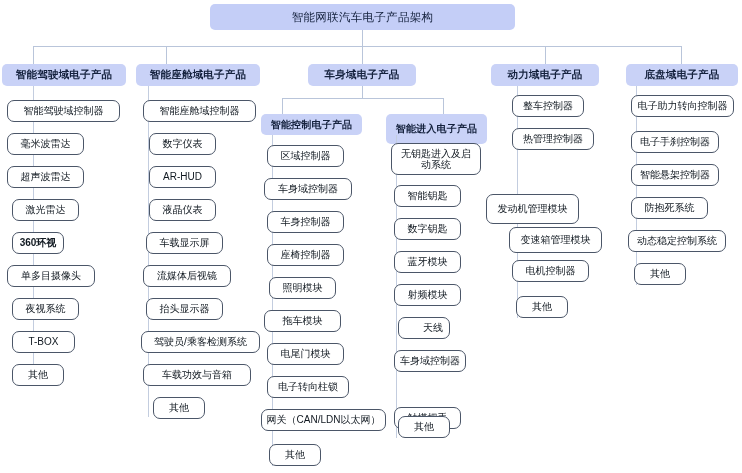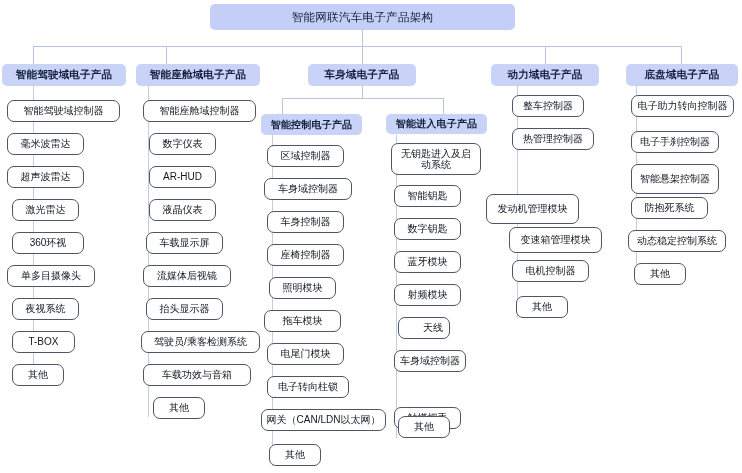--- a/index.html
+++ b/index.html
@@ -126,21 +126,21 @@
   </div>
   <div class="item-box" style="left:7px; top:133px; width:77px; height:22px;">
     <span>毫米波雷达</span>
   </div>
   <div class="item-box" style="left:7px; top:166px; width:77px; height:22px;">
     <span>超声波雷达</span>
   </div>
   <div class="item-box" style="left:12px; top:199px; width:67px; height:22px;">
     <span>激光雷达</span>
   </div>
-  <div class="item-box" style="left:12px; top:232px; width:72px; height:22px;">
+  <div class="item-box" style="left:12px; top:232px; width:52px; height:22px;font-weight:bold;">
     <span>360环视</span>
   </div>
   <div class="item-box" style="left:7px; top:265px; width:88px; height:22px;">
     <span>单多目摄像头</span>
   </div>
   <div class="item-box" style="left:12px; top:298px; width:67px; height:22px;">
     <span>夜视系统</span>
   </div>
   <div class="item-box" style="left:12px; top:331px; width:63px; height:22px;">
     <span>T-BOX</span>
@@ -183,21 +183,21 @@
   </div>
 
   <div class="line vline" style="left:362px; top:86px; width:1px; height:12px;"></div>
   <div class="line hline" style="left:282px; top:98px; width:161px; height:1px;"></div>
   <div class="line vline" style="left:282px; top:98px; width:1px; height:16px;"></div>
   <div class="line vline" style="left:443px; top:98px; width:1px; height:16px;"></div>
 
   <div class="dom-box sub" style="left:261px; top:114px; width:101px; height:21px;">
     <span>智能控制电子产品</span>
   </div>
-  <div class="dom-box sub" style="left:386px; top:114px; width:101px; height:20px;">
+  <div class="dom-box sub" style="left:386px; top:114px; width:101px; height:30px;">
     <span>智能进入电子产品</span>
   </div>
 
   <div class="line spine" style="left:272px; top:135px; width:1px; height:331px;"></div>
 
   <div class="item-box" style="left:267px; top:145px; width:77px; height:22px;">
     <span>区域控制器</span>
   </div>
   <div class="item-box" style="left:264px; top:178px; width:88px; height:22px;">
     <span>车身域控制器</span>
@@ -279,21 +279,21 @@
   </div>
 
   <div class="line spine" style="left:636px; top:86px; width:1px; height:199px;"></div>
 
   <div class="item-box" style="left:631px; top:95px; width:103px; height:22px;">
     <span>电子助力转向控制器</span>
   </div>
   <div class="item-box" style="left:631px; top:131px; width:88px; height:22px;">
     <span>电子手刹控制器</span>
   </div>
-  <div class="item-box" style="left:631px; top:164px; width:88px; height:30px;">
+  <div class="item-box" style="left:631px; top:164px; width:88px; height:22px;">
     <span>智能悬架控制器</span>
   </div>
   <div class="item-box" style="left:631px; top:197px; width:77px; height:22px;">
     <span>防抱死系统</span>
   </div>
   <div class="item-box" style="left:628px; top:230px; width:98px; height:22px;">
     <span>动态稳定控制系统</span>
   </div>
   <div class="item-box" style="left:634px; top:263px; width:52px; height:22px;">
     <span>其他</span>

